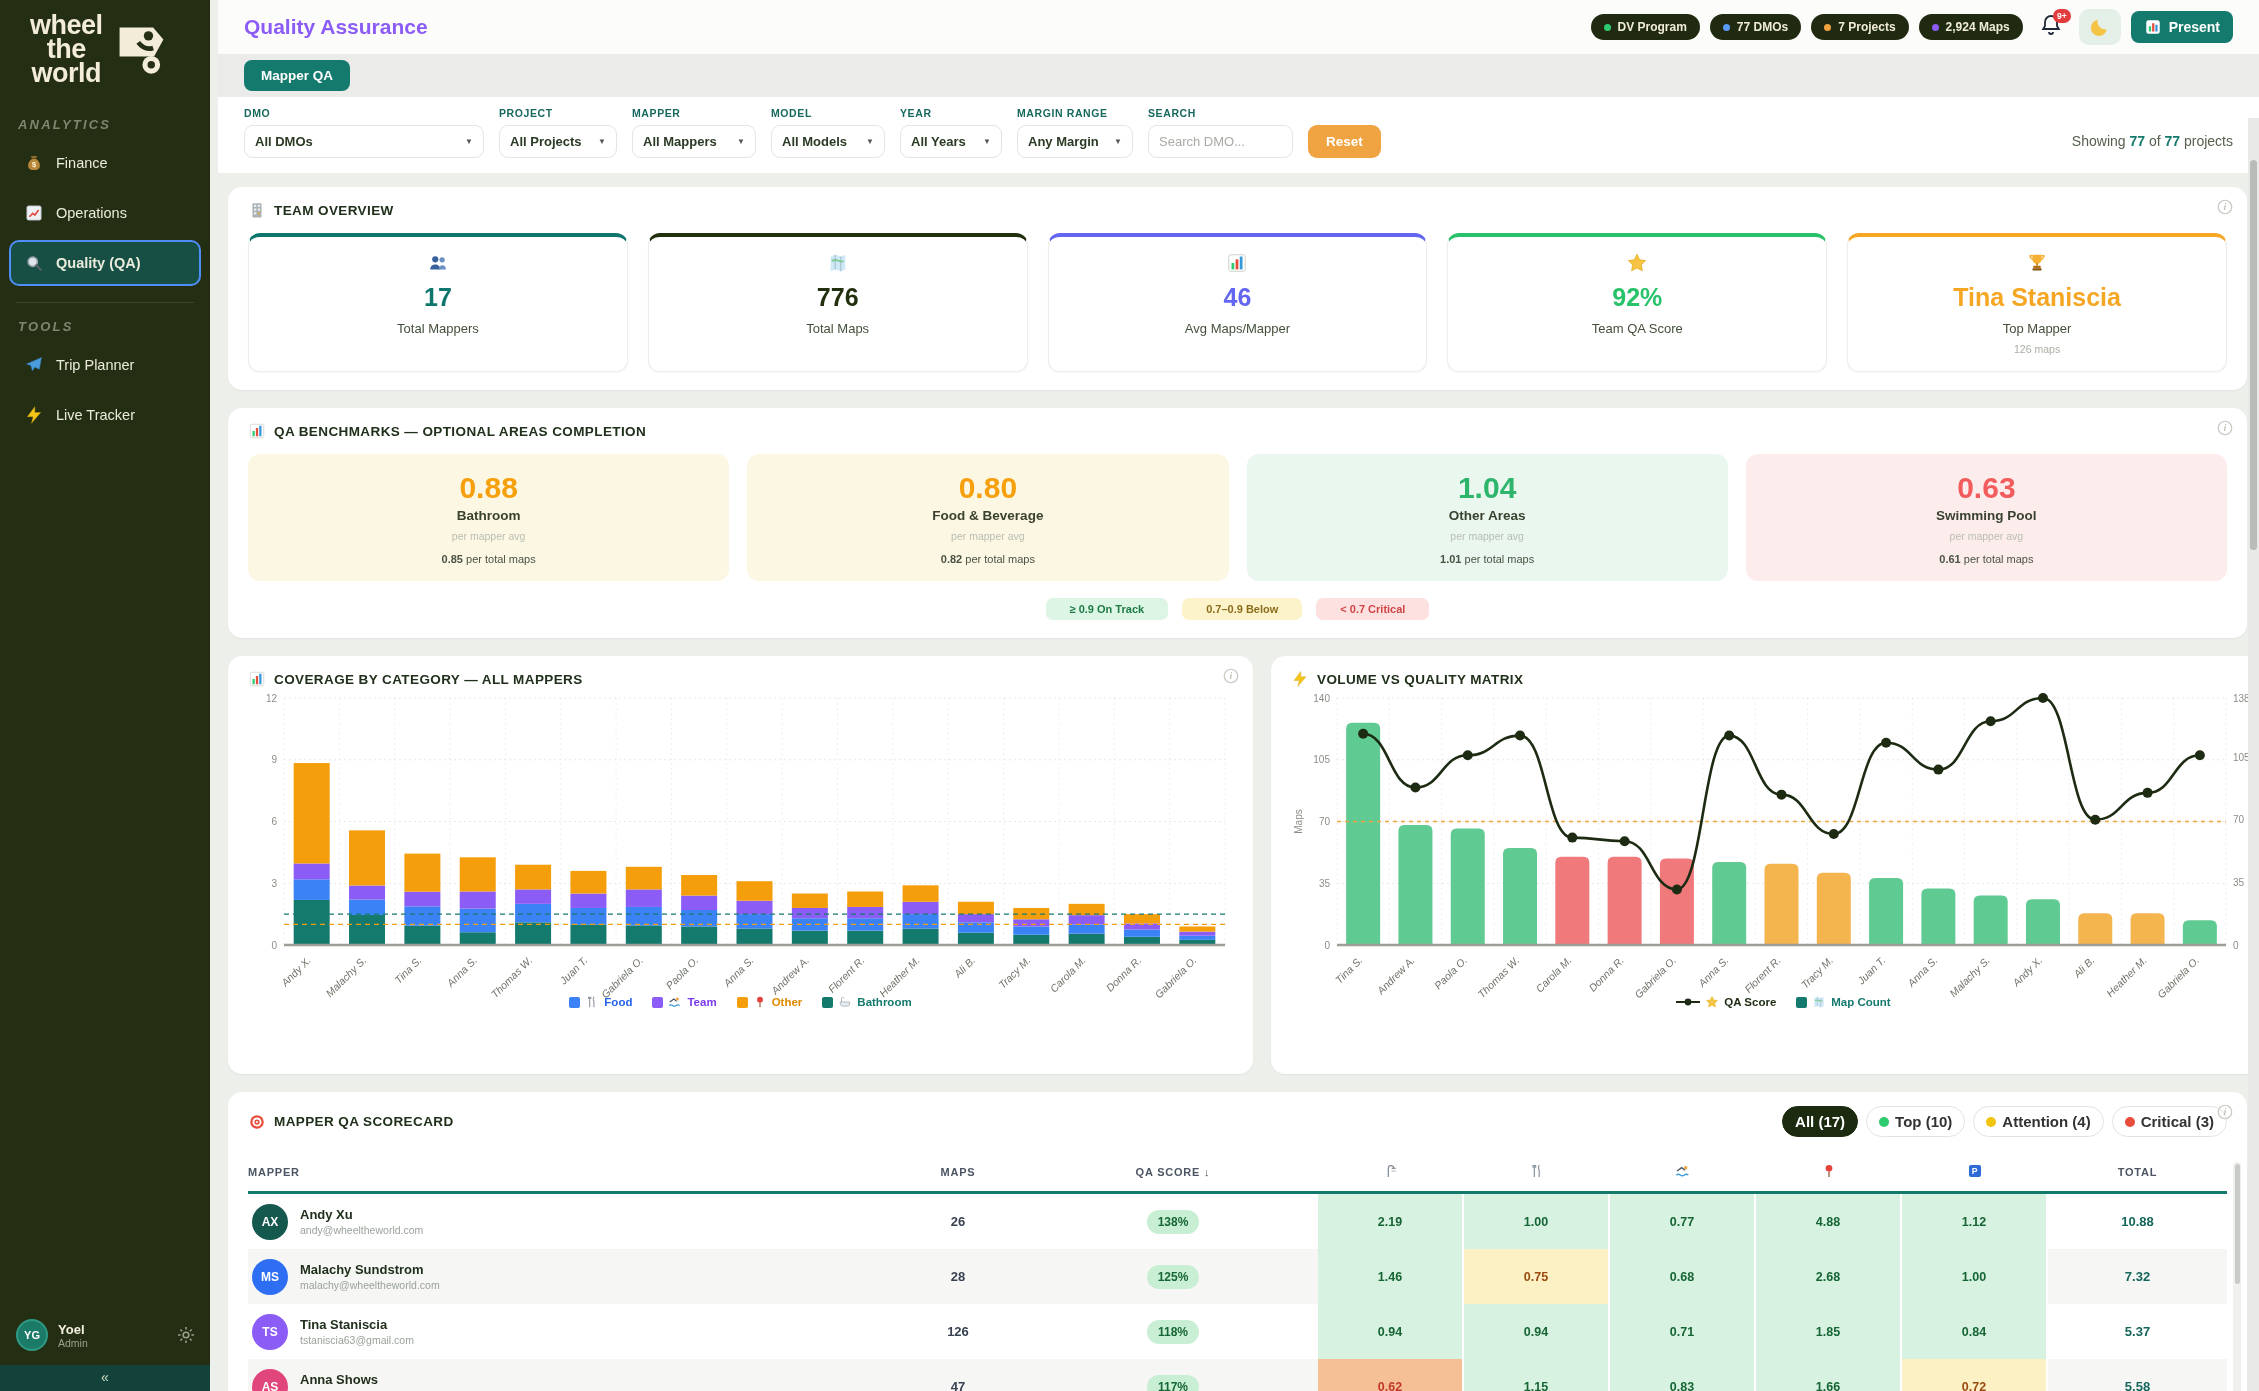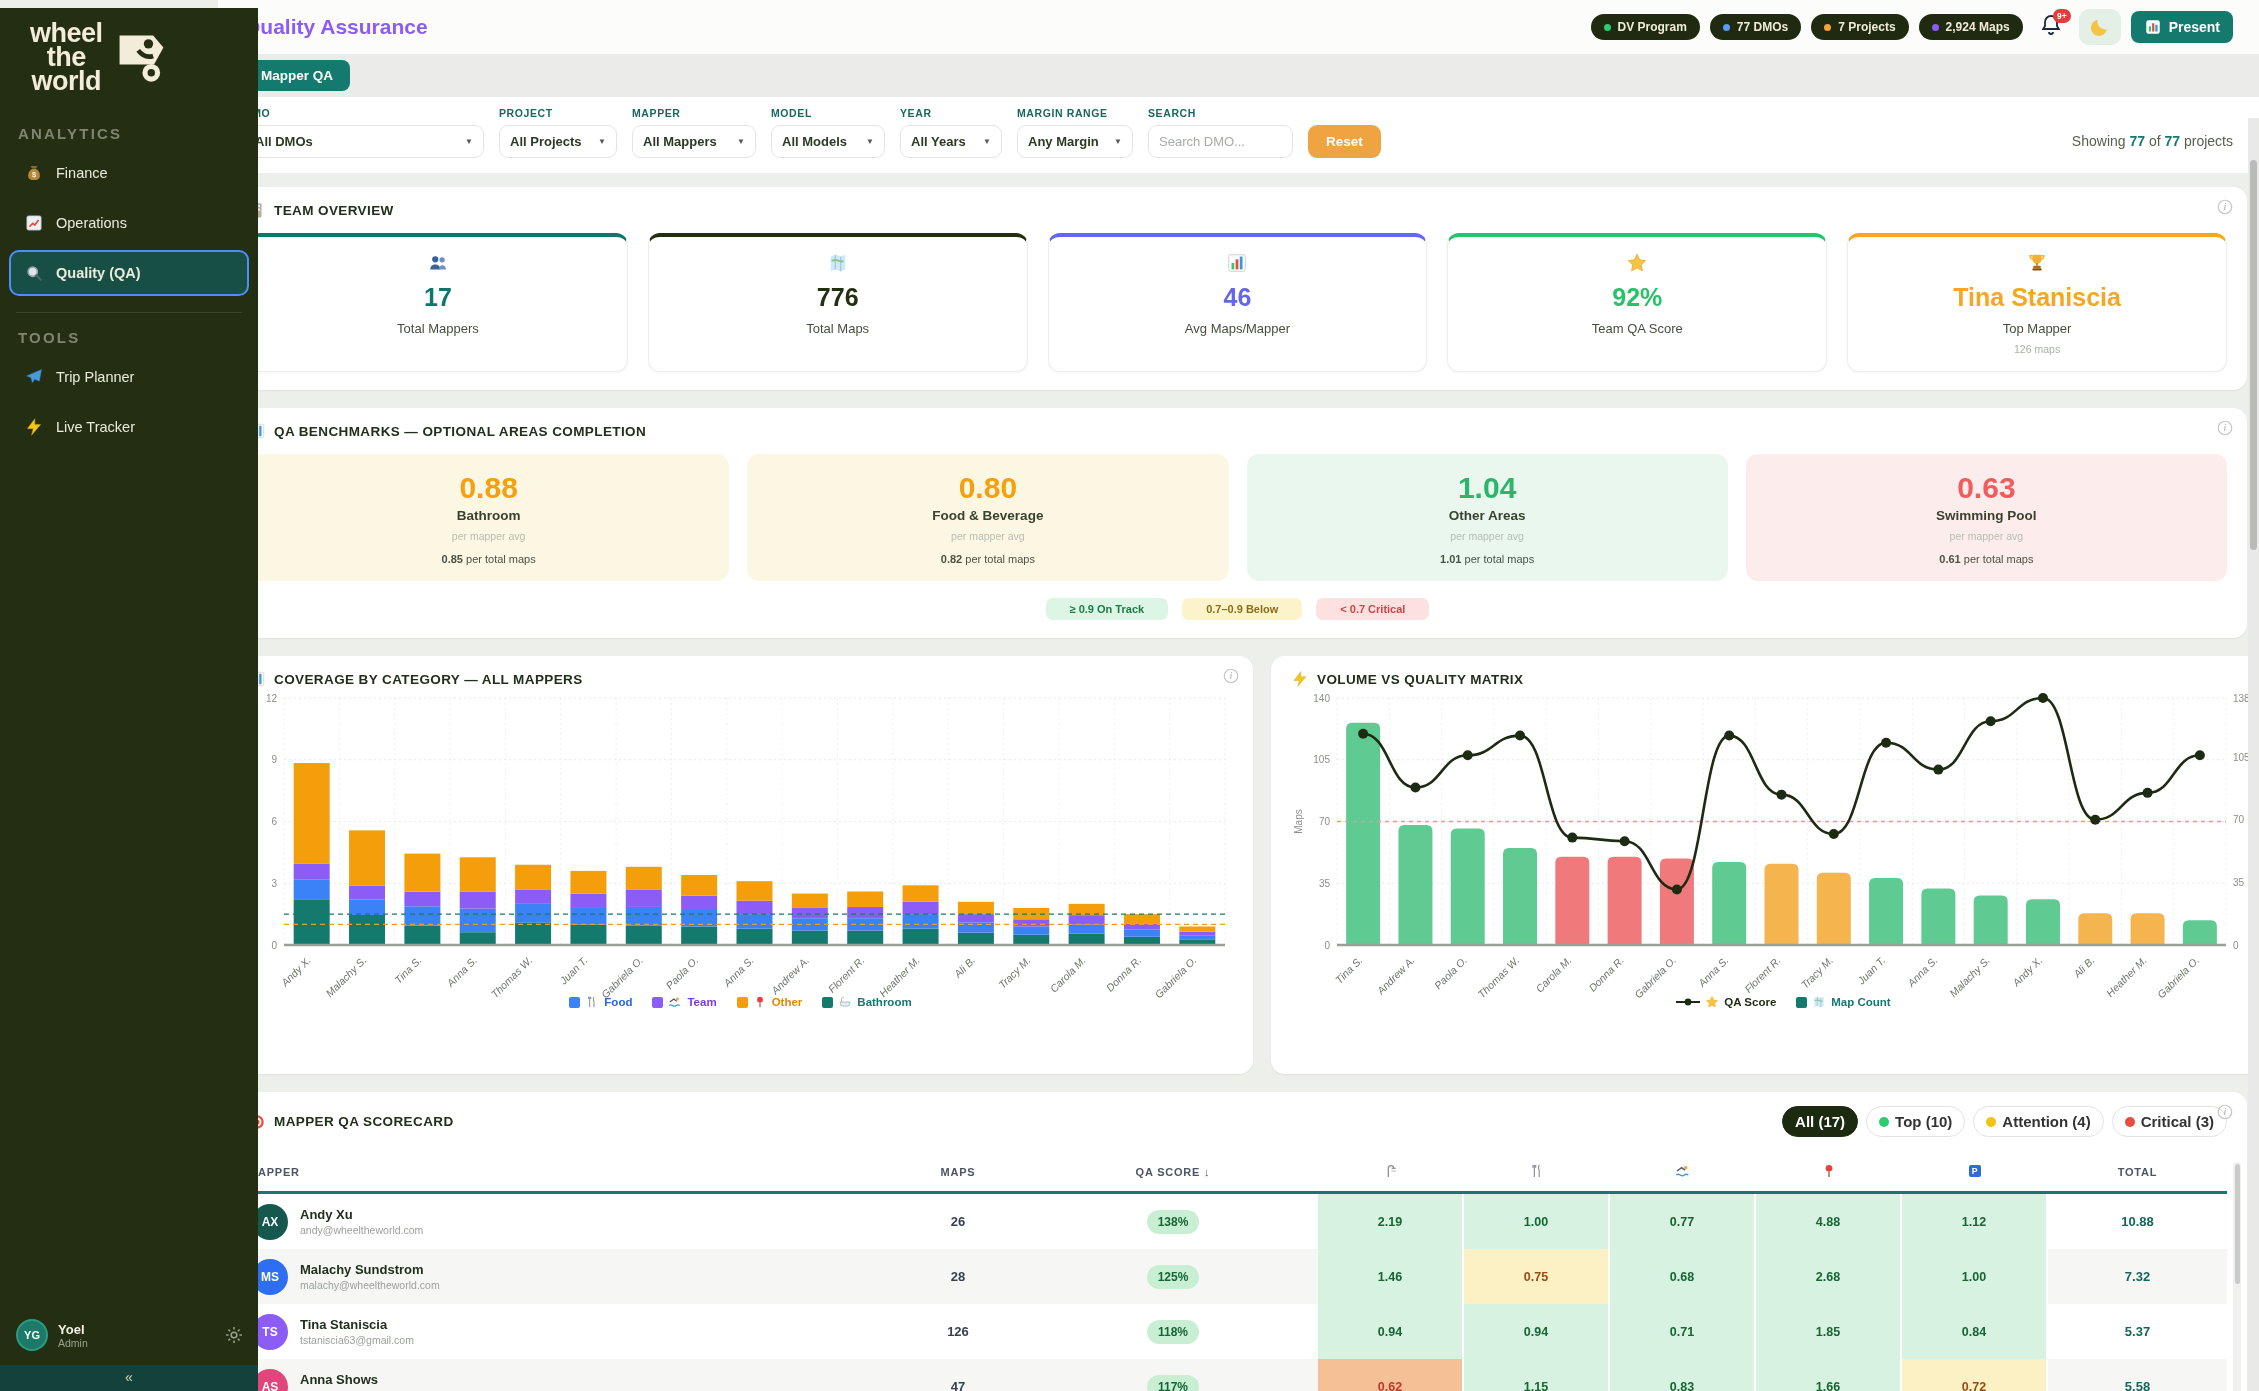--- a/index.html
+++ b/index.html
@@ -1,23 +1,23 @@
 <!DOCTYPE html>
 <html><head>
 <meta charset="utf-8">
 <style>
   * { margin:0; padding:0; box-sizing:border-box; }
   html,body { width:2259px; height:1391px; }
   body { font-family:"Liberation Sans","DejaVu Sans",sans-serif; background:#edefeb; overflow:hidden; position:relative; color:#20301a; }
 
   
-  .sidebar { position:absolute; left:0; top:8px; bottom:0; width:258px; background:#242e12; color:#ece7d2; display:flex; flex-direction:column; z-index:5; }
+  .sidebar { position:absolute; left:0; top:0; bottom:0; width:210px; background:#242e12; color:#ece7d2; display:flex; flex-direction:column; z-index:5; }
   .logo { display:flex; align-items:center; gap:10px; padding:14px 10px 16px 30px; cursor:pointer; }
   .logo-text { font-weight:800; font-size:27px; line-height:.88; letter-spacing:-.5px; color:#f2ecd8; text-align:center; }
-  .nav-section-label { font-size:15px; font-weight:700; letter-spacing:2.2px; color:#7e8670; margin:16px 18px 8px; }
+  .nav-section-label { font-size:13px; font-weight:700; letter-spacing:2.2px; color:#7e8670; margin:16px 18px 8px;font-style:italic; }
   .nav-item { display:flex; align-items:center; gap:12px; margin:4px 9px; padding:11px 13px; border-radius:10px; font-size:14.5px; color:#e9ebdb; border:2px solid transparent; cursor:pointer; }
   .nav-item.active { background:#174f45; border-color:#4f8ef7; font-weight:700; }
   .nav-divider { height:1px; background:#3a452a; margin:16px 16px 4px; }
   .sidebar-user { margin-top:auto; display:flex; align-items:center; gap:10px; padding:12px 14px 14px 16px; }
   .user-avatar { width:32px; height:32px; border-radius:50%; background:#1c7a68; color:#fff; font-size:11px; font-weight:700; display:flex; align-items:center; justify-content:center; border:2px solid #2e9a84; }
   .user-name { font-size:13px; font-weight:700; color:#f4f1e2; }
   .user-role { font-size:10.5px; color:#98a08c; }
   .sidebar-gear { margin-left:auto; width:20px; height:20px; cursor:pointer; }
   .collapse-strip { background:#12423a; text-align:center; padding:4px 0 6px; font-size:14px; color:#cfd8c6; cursor:pointer; }
 

